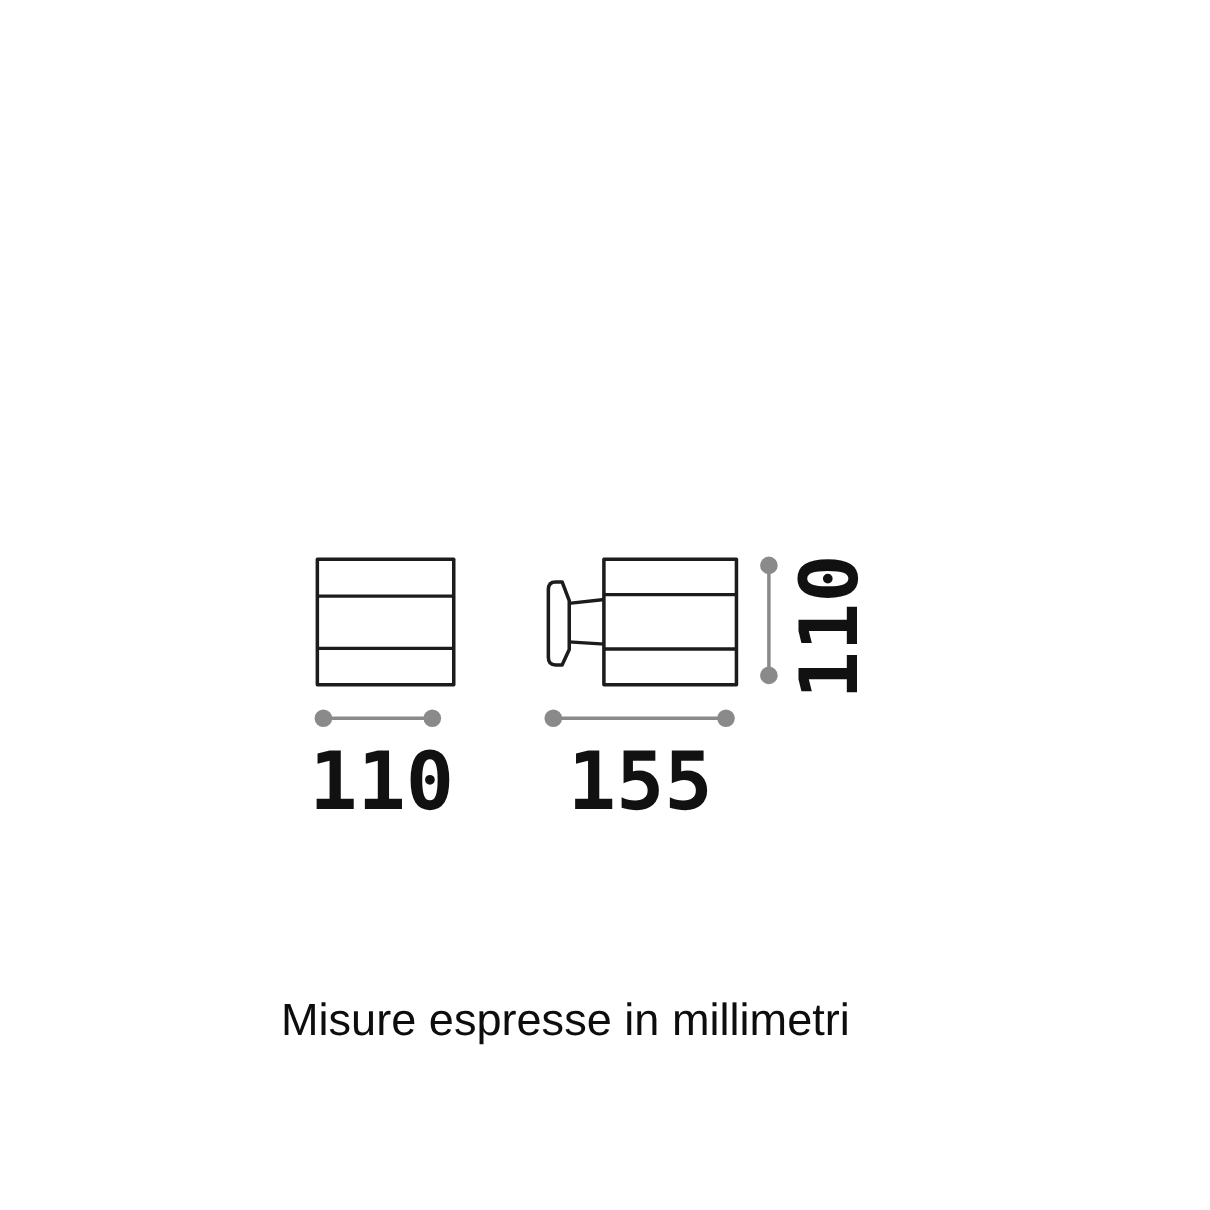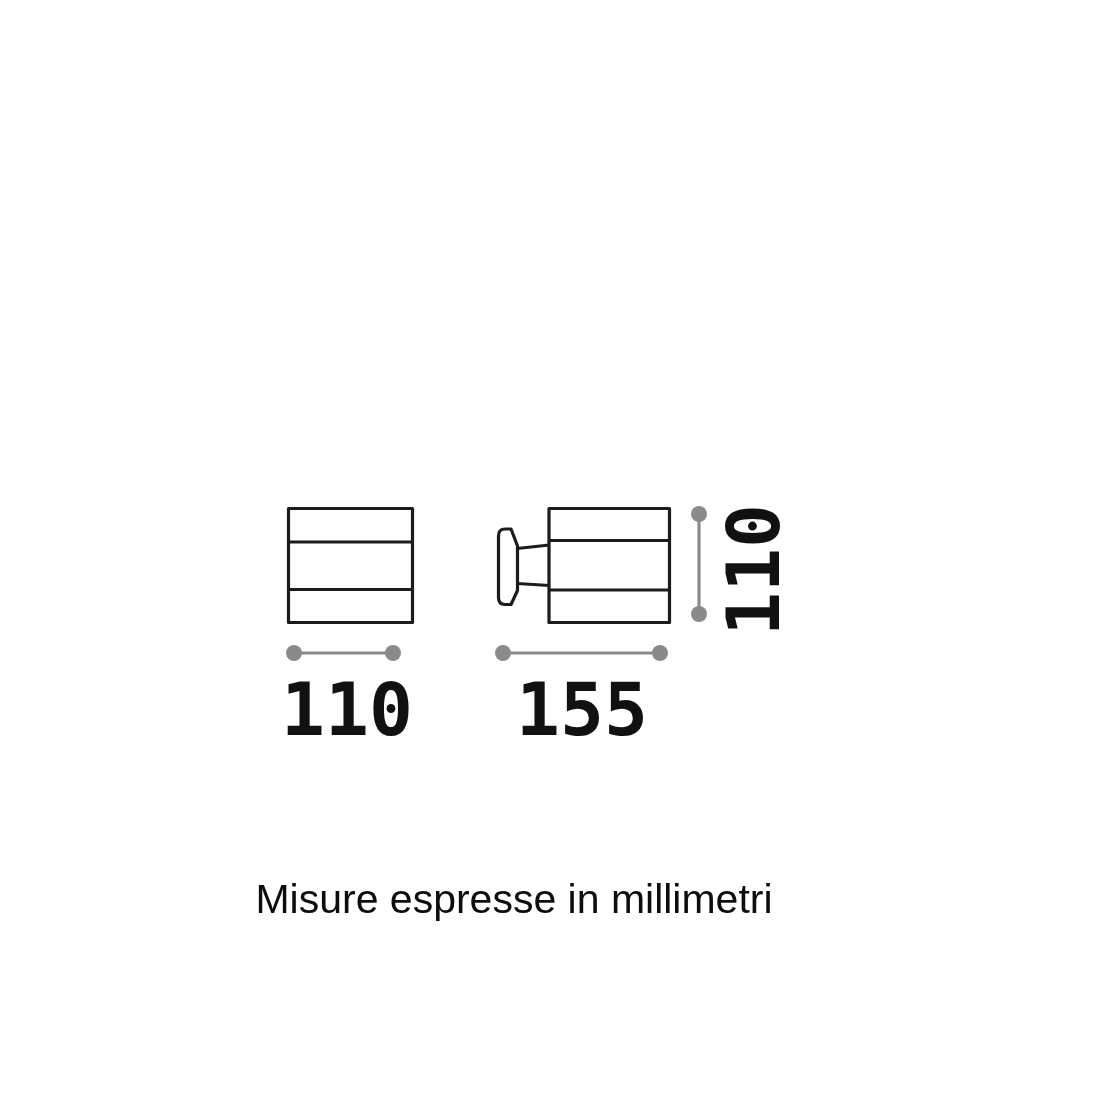--- a/index.html
+++ b/index.html
@@ -43,21 +43,21 @@
   .dimtext {
     font-family: "DejaVu Sans Mono", monospace;
     font-weight: bold;
     font-size: 73px;
     fill: #111111;
     font-feature-settings: "zero" 1;
   }
   .caption {
     position: absolute;
     left: 514px;
-    top: 876px;
+    top: 904px;
     transform: translateX(-50%);
     font-family: "Liberation Sans", sans-serif;
     font-size: 41px;
     line-height: 1.15;
     color: #0d0d0d;
     white-space: nowrap;
   }
 </style>
 </head>
 <body>

